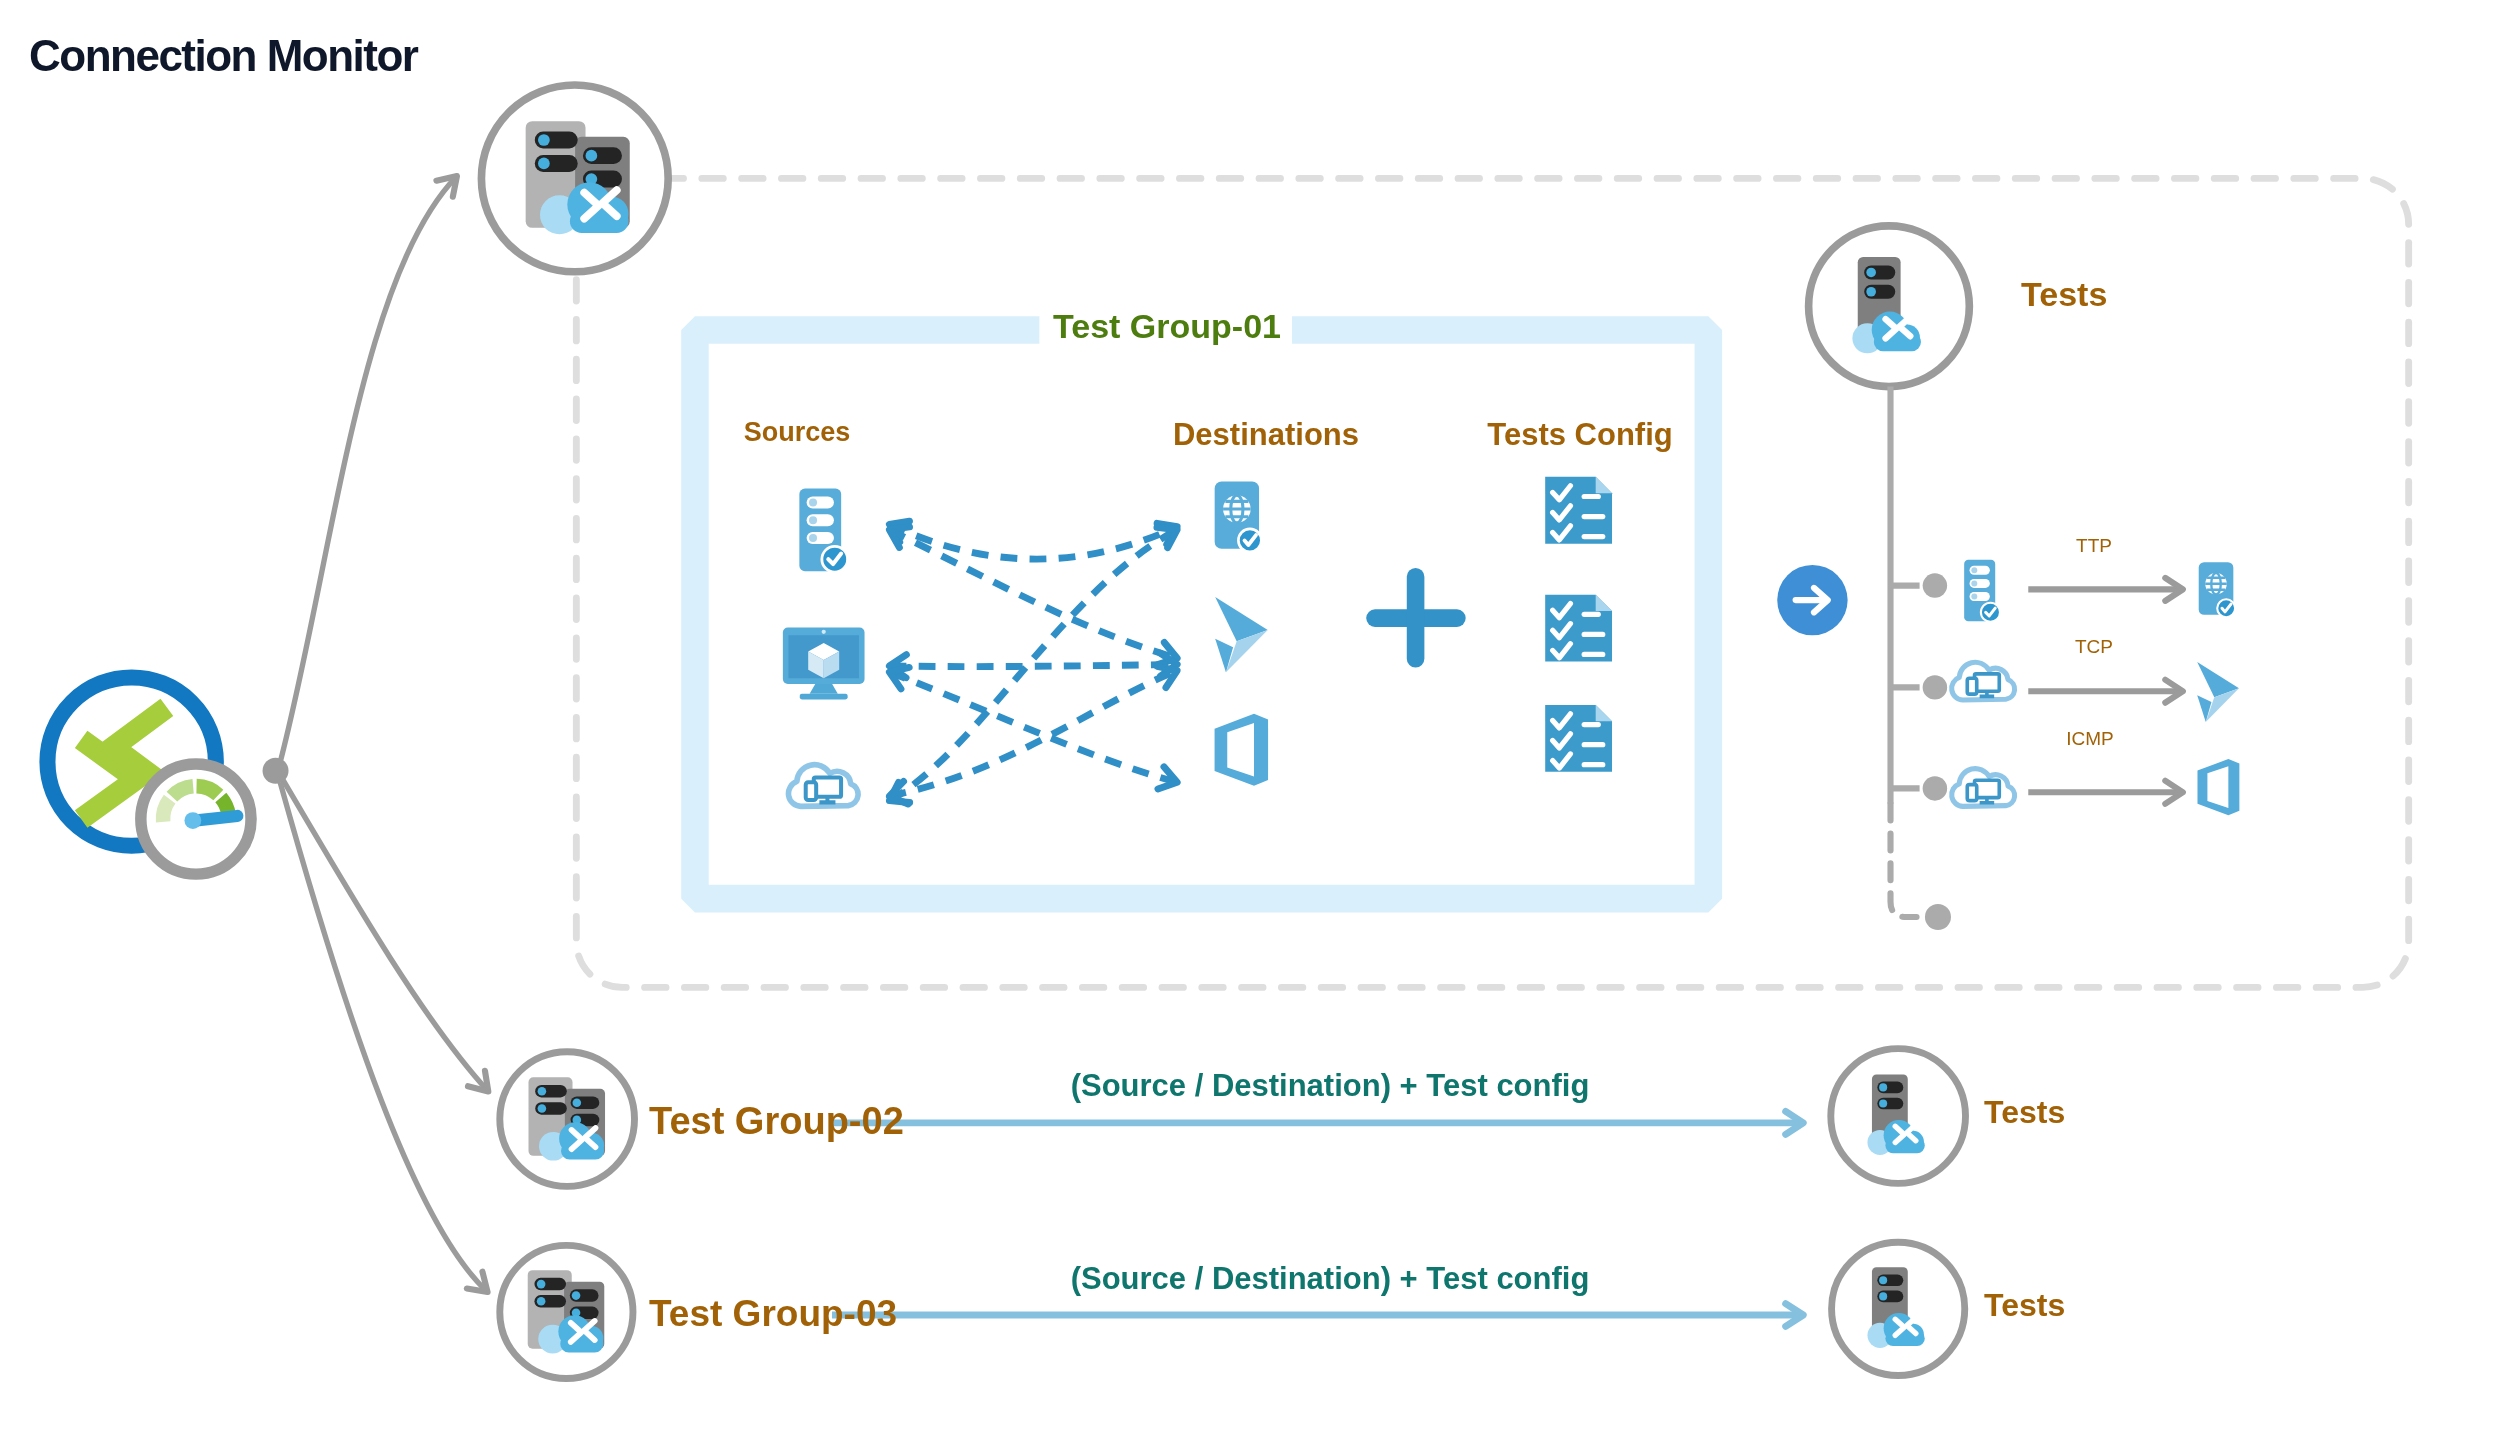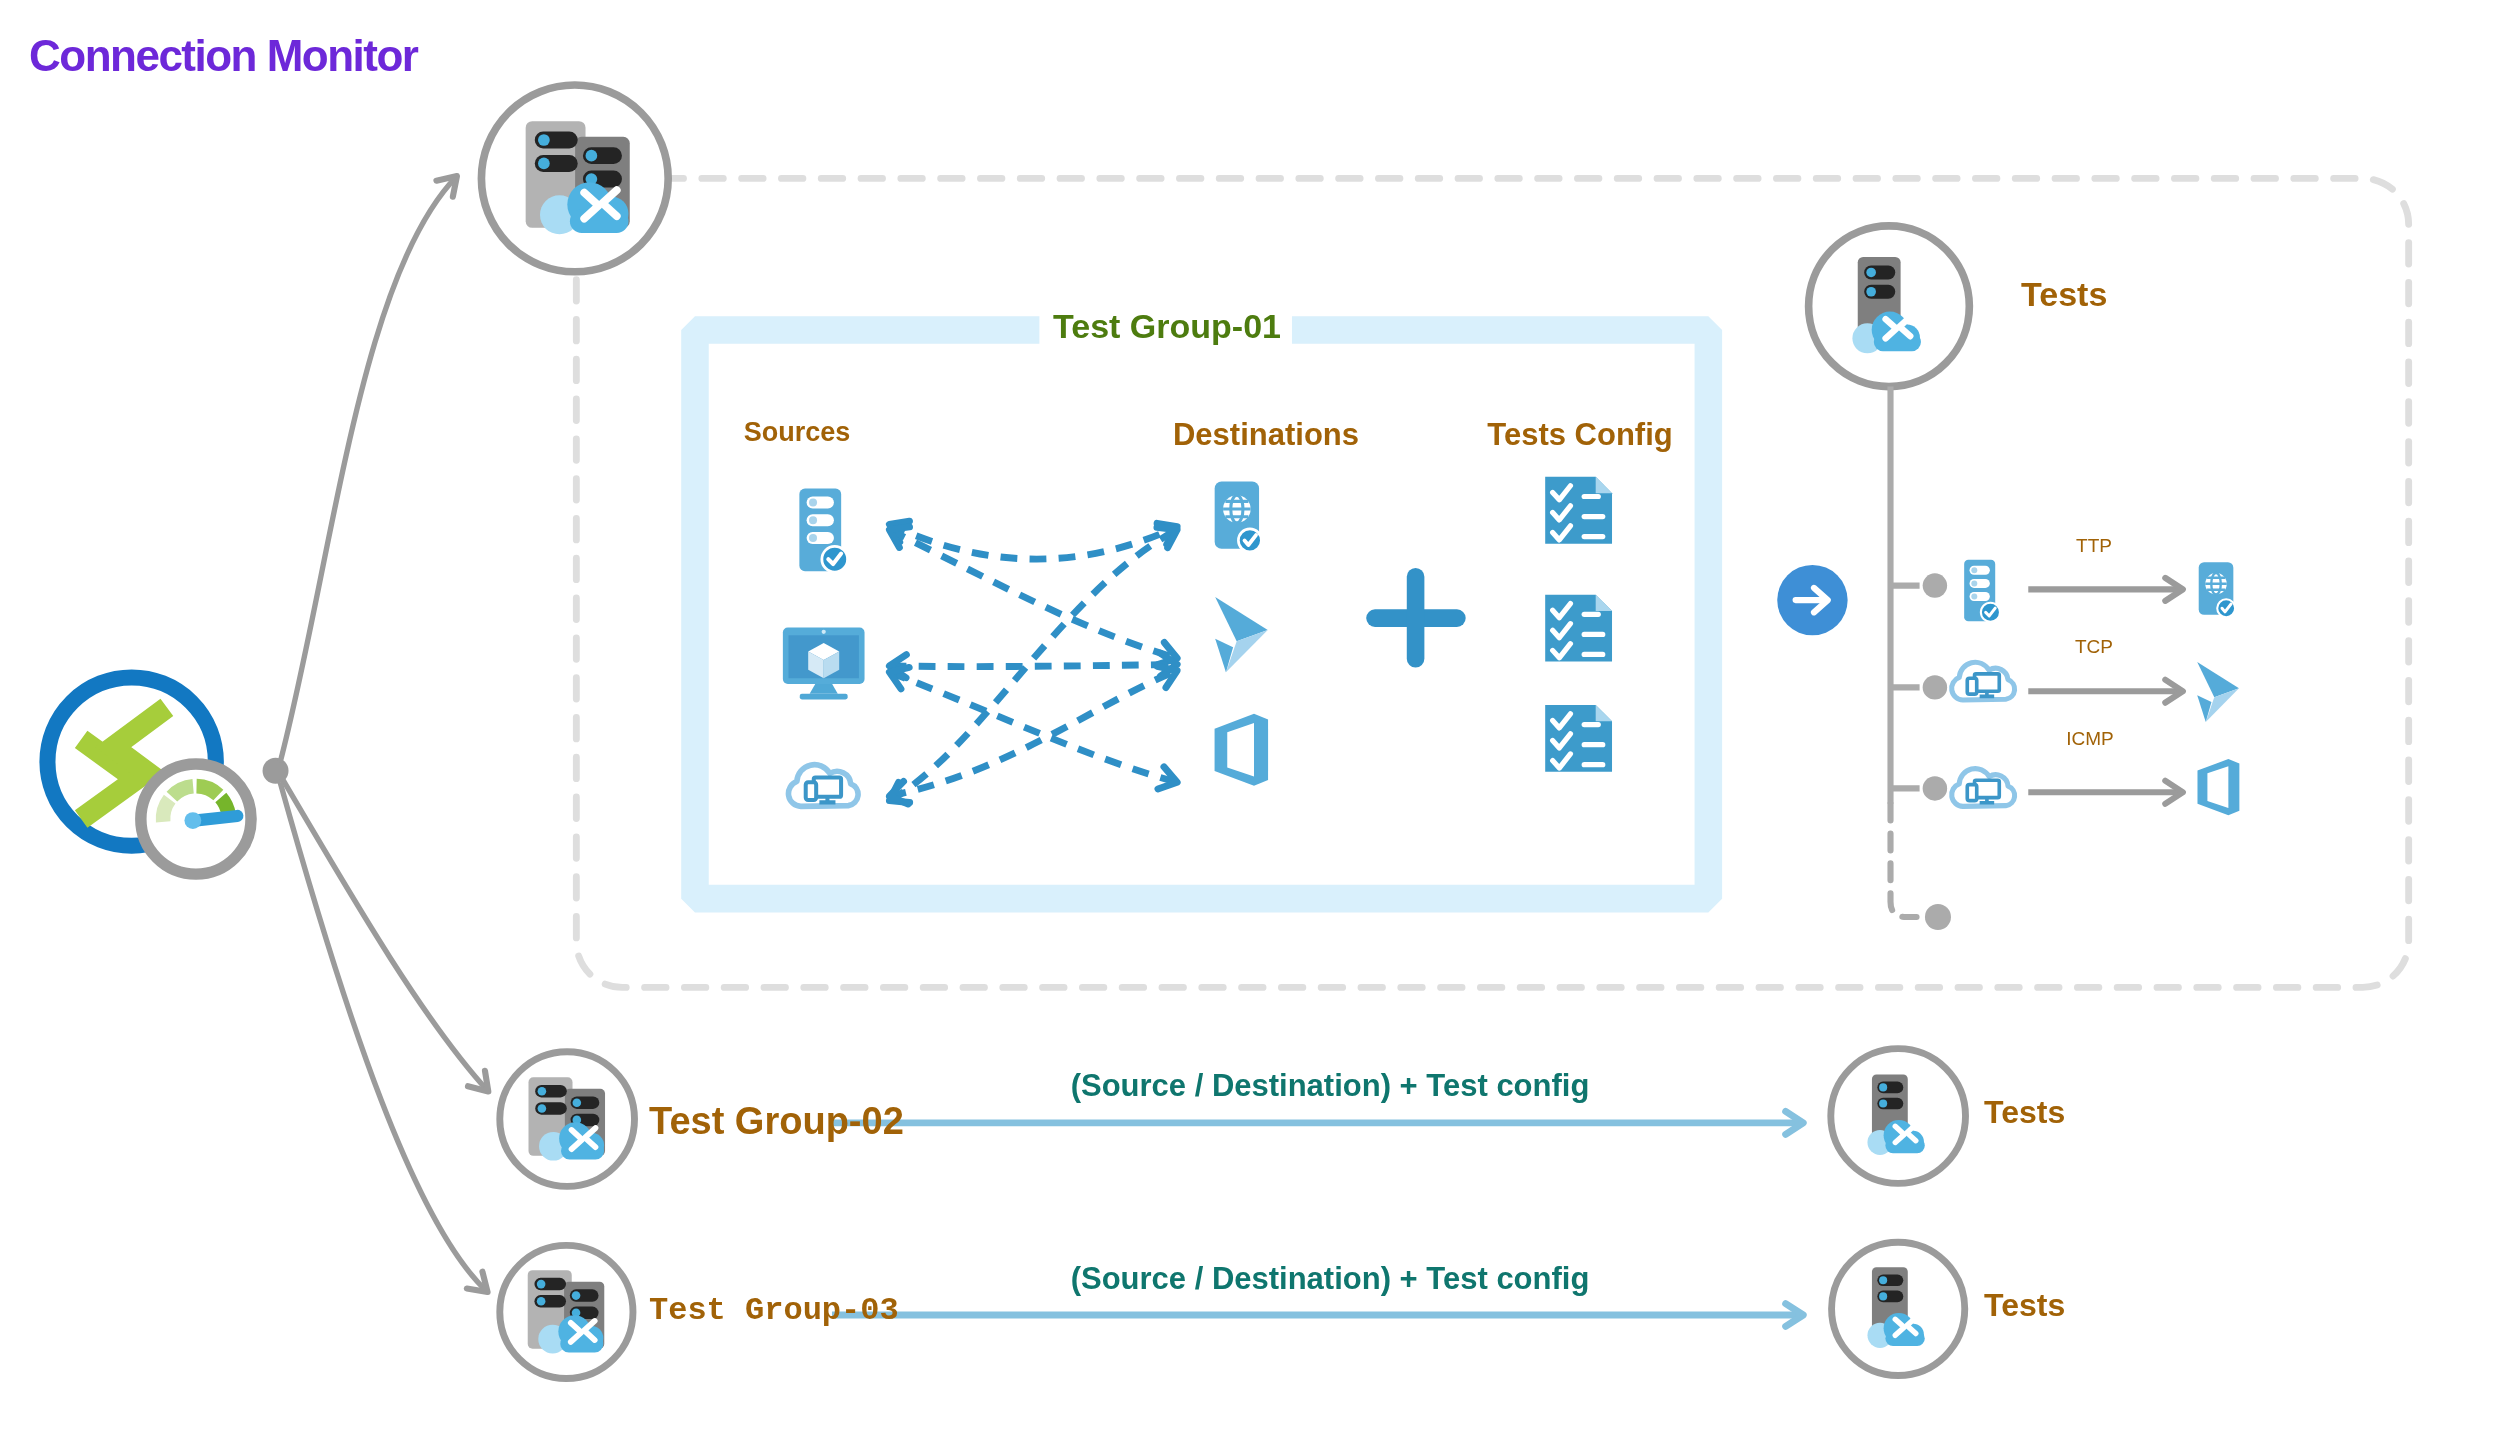--- a/index.html
+++ b/index.html
@@ -12,32 +12,32 @@
   }
   .canvas > svg{position:absolute;left:0;top:0;}
   .lbl{
     position:absolute;
     white-space:nowrap;
     color:#a16207;
     font-weight:bold;
     line-height:1;
   }
   .lbl.center{transform:translateX(-50%);}
-  #title{left:29px;top:34px;font-size:44px;color:#6d28d9;letter-spacing:-1.5px;}
+  #title{left:29px;top:34px;font-size:44px;color:#0f172a;letter-spacing:-1.5px;}
   #tg01-label{left:1167px;top:309px;font-size:34px;color:#4d7c0f;}
   #col-sources{left:797px;top:419px;font-size:27px;}
   #col-destinations{left:1240px;top:419px;font-size:31px;margin-left:26px;}
   #col-testconfig{left:1580px;top:419px;font-size:31px;}
   #tests-top-label{left:2021px;top:277px;font-size:34px;}
   .proto{font-weight:400;color:#a16207;font-size:19px;}
   #proto-ttp{left:2094px;top:536px;}
   #proto-tcp{left:2094px;top:637px;}
   #proto-icmp{left:2090px;top:729px;}
   #tg02-label{left:649px;top:1102px;font-size:38px;}
-  #tg03-label{left:649px;top:1295px;font-size:32px;font-family:Liberation Mono, monospace;}
+  #tg03-label{left:649px;top:1295px;font-size:37px;}
   .flow-lbl{font-size:31px;color:#0f766e;}
   #flow1-label{left:1330px;top:1070px;}
   #flow2-label{left:1330px;top:1263px;}
   #tests-b1-label{left:1984px;top:1096px;font-size:32px;}
   #tests-b2-label{left:1984px;top:1289px;font-size:32px;}
 </style>
 </head>
 <body>
 
 <div class="canvas">

